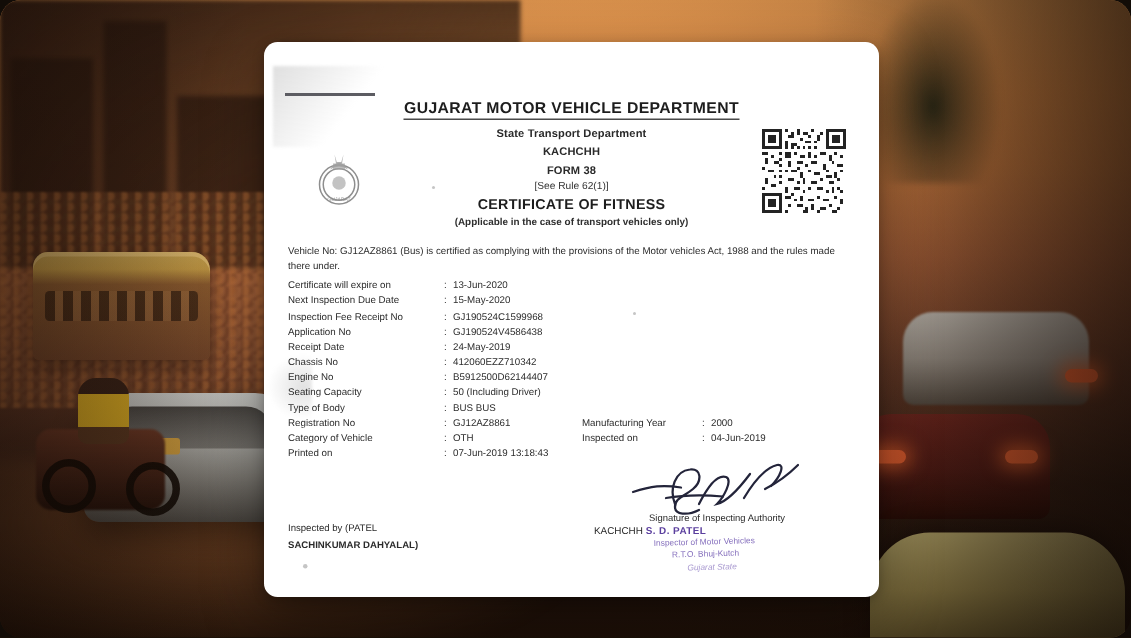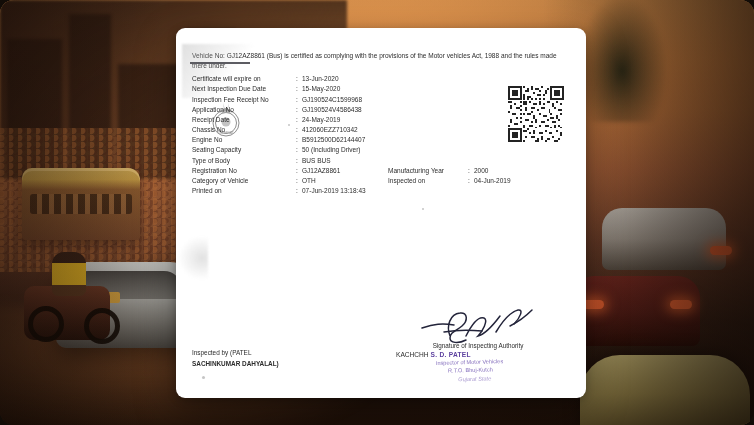--- a/index.html
+++ b/index.html
@@ -581,20 +581,29 @@
             <rect x="19" y="28" width="1" height="1"></rect>
               <rect x="24" y="28" width="2" height="1"></rect>
             <rect x="10" y="22" width="1" height="1"></rect>
               <rect x="22" y="16" width="2" height="1"></rect>
             <rect x="26" y="20" width="1" height="1"></rect>
               <rect x="12" y="13" width="1" height="1"></rect>
           </g>
         </svg>
       </div>
 
+      <div class="hdr">
+        <div class="hdr-main">GUJARAT MOTOR VEHICLE DEPARTMENT</div>
+        <div class="hdr-line">State Transport Department</div>
+        <div class="hdr-line">KACHCHH</div>
+        <div class="hdr-line">FORM 38</div>
+        <div class="hdr-rule">[See Rule 62(1)]</div>
+        <div class="hdr-cert">CERTIFICATE OF FITNESS</div>
+        <div class="hdr-sub">(Applicable in the case of transport vehicles only)</div>
+      </div>
 
       <div class="intro">Vehicle No: GJ12AZ8861 (Bus) is certified as complying with the provisions of the Motor vehicles Act, 1988 and the rules made there under.</div>
 
       <div class="fields">
         <div id="fields-host">
             <div class="frow">
               <div class="flabel">Certificate will expire on</div>
               <div class="fsep">:</div>
               <div class="fval">13-Jun-2020</div>
             </div>

